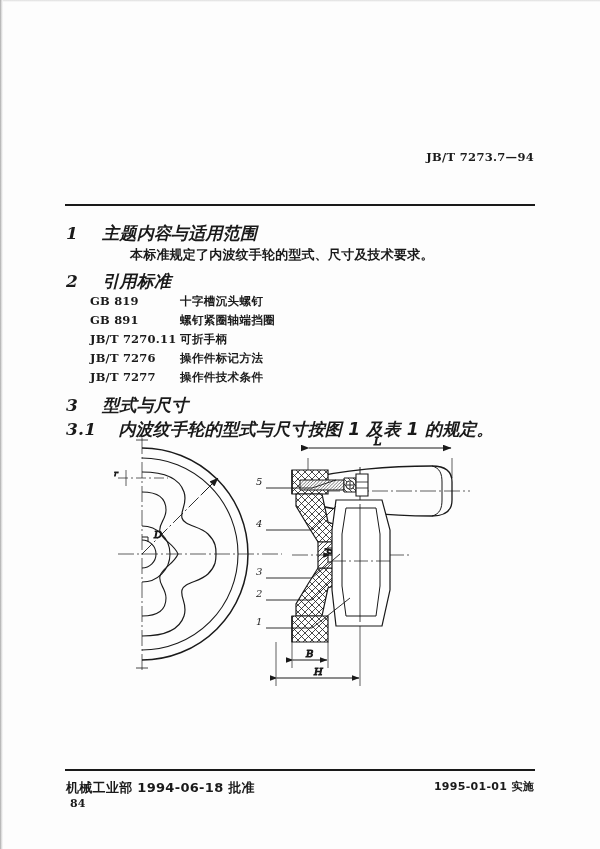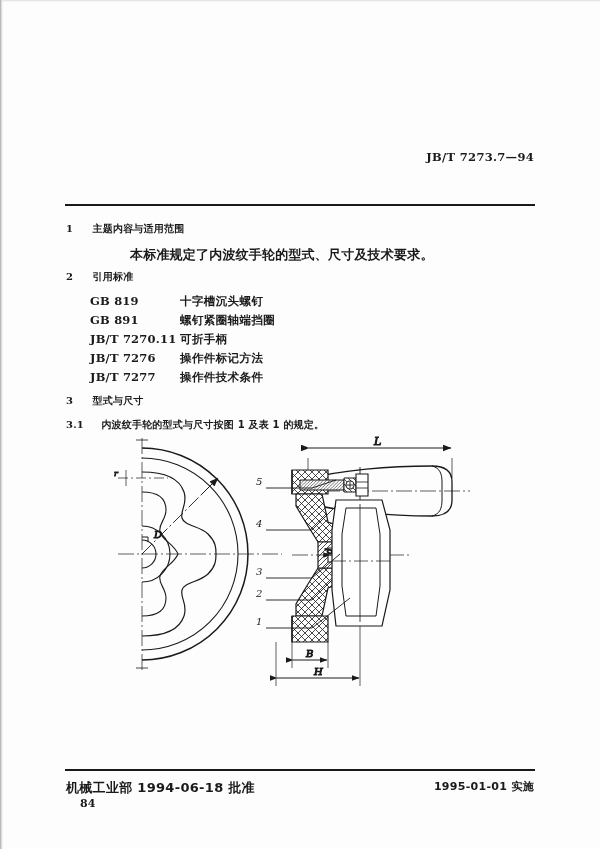--- a/index.html
+++ b/index.html
@@ -72,24 +72,25 @@
     top: 204px;
     width: 470px;
     height: 1.6px;
     background: #1a1a1a;
   }
 
   
   .body-block { position: absolute; left: 0; top: 0; width: 600px; }
   .clause {
     position: absolute;
-    font-size: 10px;
+    font-size: 17px;
     font-weight: bold;
     white-space: nowrap;
     letter-spacing: .2px;
+    font-style: italic;
   }
   .clause .num {
     display: inline-block;
     font-family: "DejaVu Serif", "Liberation Serif", serif;
   }
   .clause .txt { display: inline-block; }
   .para {
     position: absolute;
     font-size: 13px;
     font-weight: bold;
@@ -151,21 +152,21 @@
     position: absolute;
     right: 66px;
     top: 779px;
     font-size: 11px;
     font-weight: bold;
     letter-spacing: .3px;
     white-space: nowrap;
   }
   .page-number {
     position: absolute;
-    left: 80px;
+    left: 70px;
     top: 797px;
     font-size: 11px;
     font-weight: bold;
     font-family: "DejaVu Serif", "Liberation Serif", serif;
   }
 
   svg text {
     font-family: "DejaVu Serif", "Liberation Serif", serif;
     font-style: italic;
     fill: #1a1a1a;

